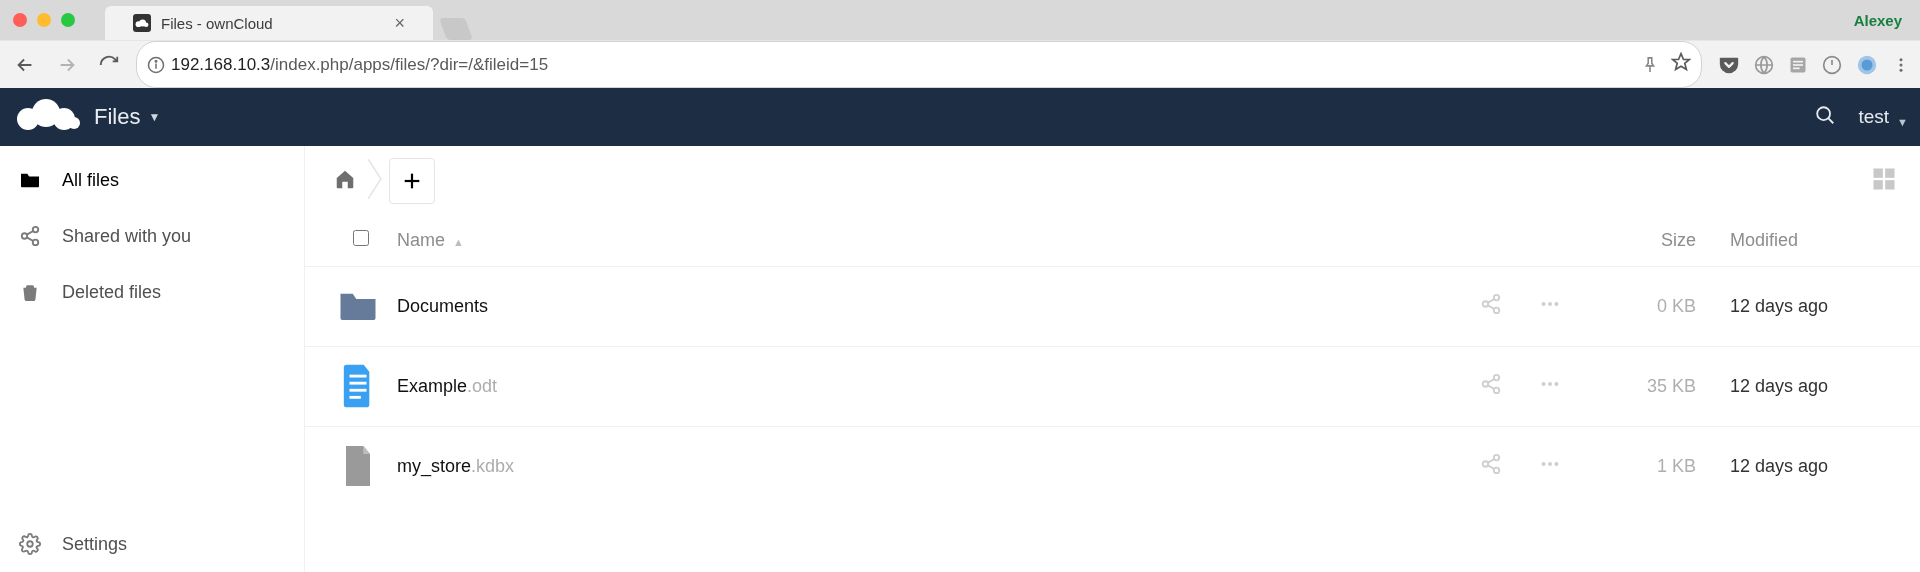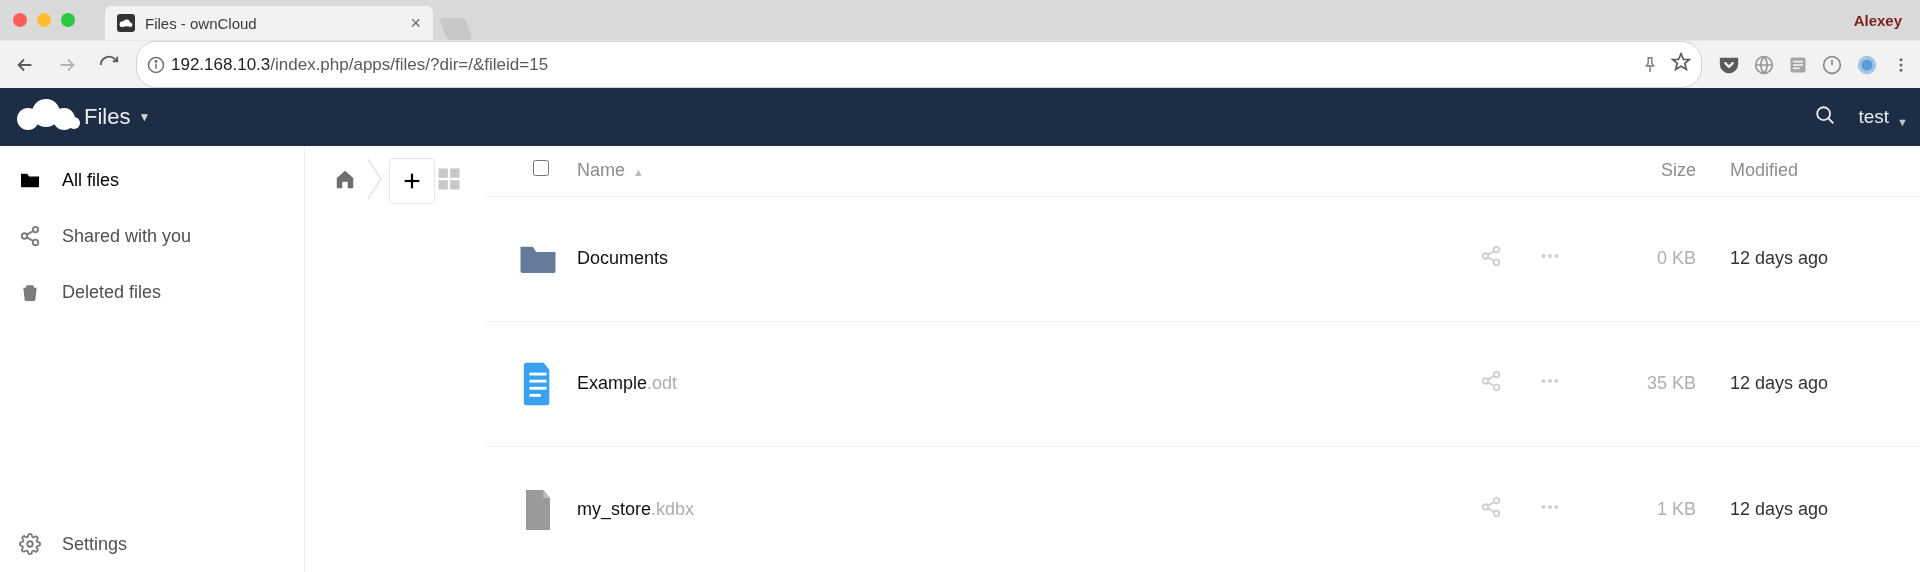--- a/index.html
+++ b/index.html
@@ -3,52 +3,52 @@
   <meta charset="utf-8">
   <style>
     * { margin:0; padding:0; box-sizing:border-box; }
     body { font-family: -apple-system, BlinkMacSystemFont, "Segoe UI", Helvetica, Arial, sans-serif; font-size:16px; color:#222; background:#fff; }
     
     .chrome-top { background:#d9d9d9; height:40px; display:flex; align-items:center; }
     .traffic { display:flex; gap:10px; margin-left:13px; }
     .tl { width:14px; height:14px; border-radius:50%; }
     .red{background:#ff5f57;} .yellow{background:#febc2e;} .green{background:#28c840;}
     .tabbar { margin-left:30px; display:flex; align-items:flex-end; height:100%; flex:1; }
-    .tab { background:#f2f2f2; height:34px; border-top-left-radius:6px; border-top-right-radius:6px; display:flex; align-items:center; padding:0 12px; gap:10px; width:328px; }
+    .tab { background:#f2f2f2; height:34px; border-top-left-radius:6px; border-top-right-radius:6px; display:flex; align-items:center; padding:0 28px; gap:10px; width:328px; }
     .favicon { width:18px; height:18px; background:#333; border-radius:3px; display:flex; align-items:center; justify-content:center; }
     .favicon svg { width:14px; height:10px; }
     .tab-title { color:#3b3b3b; font-size:15px; flex:1; }
     .tab-x { color:#676767; font-size:18px; }
     .newtab { margin-left:10px; width:26px; height:22px; background:#c8c8c8; border-radius:4px; transform:skewX(20deg); }
-    .os-user { margin-right:18px; color:#7f1d1d; font-size:15px; font-weight:600; }
+    .os-user { margin-right:18px; color:#15803d; font-size:15px; font-weight:600; }
     .chrome-url { height:48px; background:#f2f2f2; border-top:1px solid #e6e6e6; display:flex; align-items:center; padding:0 10px; gap:12px; }
     .nav-btn { color:#5a5a5a; display:flex; align-items:center; justify-content:center; padding:4px; }
     .nav-btn.disabled{ color:#b3b3b3; }
     .addrbar { flex:1; background:#fff; height:47px; border:1px solid #d2d2d2; border-radius:20px; display:flex; align-items:center; padding:0 10px; gap:6px; color:#5a5a5a; font-size:17px; }
     .addrbar .host{ color:#222; }
     .addrbar-right{ margin-left:auto; display:flex; align-items:center; gap:14px; color:#777; }
     .ext-icons{ display:flex; align-items:center; gap:14px; color:#818181; margin-left:4px; }
     .ext-icons > *{ display:flex; }
     
     .app-header { height:58px; background:#1d2d44; color:#fff; display:flex; align-items:center; padding:0 12px; }
     .logo svg { width:72px; height:36px; }
-    .app-nav { display:flex; align-items:center; gap:8px; font-size:22px; color:#eaeef3; }
+    .app-nav { margin-left:10px; display:flex; align-items:center; gap:8px; font-size:22px; color:#eaeef3; }
     .app-nav .caret { font-size:12px; color:#cfd6df; }
     .app-header .spacer{flex:1;}
     .hdr-right{ display:flex; align-items:center; gap:22px; color:#e7ebf1; font-size:19px; }
     .hdr-right .caret{ font-size:11px; color:#bcc4d0; }
     
     .content{ display:flex; height:calc(572px - 40px - 48px - 58px); }
     .sidebar{ width:305px; border-right:1px solid #f0f0f0; display:flex; flex-direction:column; padding-top:6px; position:relative; }
     .side-item{ display:flex; align-items:center; gap:20px; height:56px; padding:0 18px; color:#505050; font-size:18px;}
     .side-item.active{ color:#000; font-weight:500; }
     .side-item .ico{ width:24px; display:flex; justify-content:center; color:#7b7b7b; }
     .side-item.active .ico{ color:#000; }
     .side-bottom{ margin-top:auto; }
-    .main{ flex:1; display:flex; }
+    .main{ flex:1; display:flex; flex-direction:column; }
     .controls{ height:70px; display:flex; align-items:center; padding:0 22px 0 18px; }
     .crumbs{ display:flex; align-items:center; gap:0; }
     .crumb-home{ color:#6e6e6e; padding:8px 10px; }
     .crumb-sep svg{ height:40px; }
     .add-btn{ width:46px; height:46px; border:1px solid #e5e5e5; background:#fff; border-radius:4px; display:flex; align-items:center; justify-content:center; font-size:28px; color:#000; margin-left:4px;}
     .controls .spacer{flex:1;}
     .grid-btn{ color:#c8c8c8; }
     .grid-btn svg{ width:28px; height:28px; }
     table.filelist{ width:100%; border-collapse:collapse; font-size:18px; }
     table.filelist thead th{ text-align:left; font-weight:400; color:#8d8d8d; height:50px; padding:0; }

